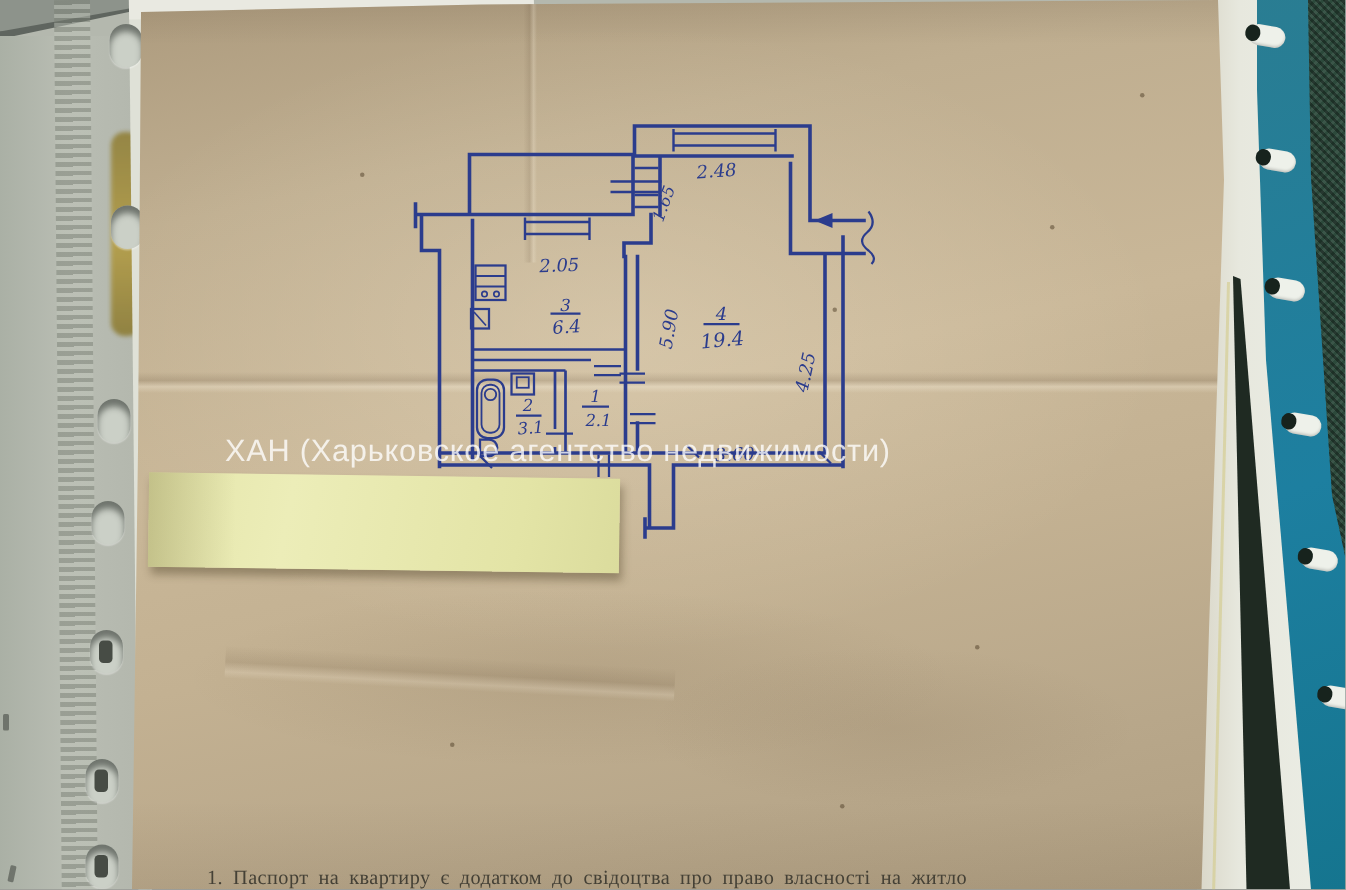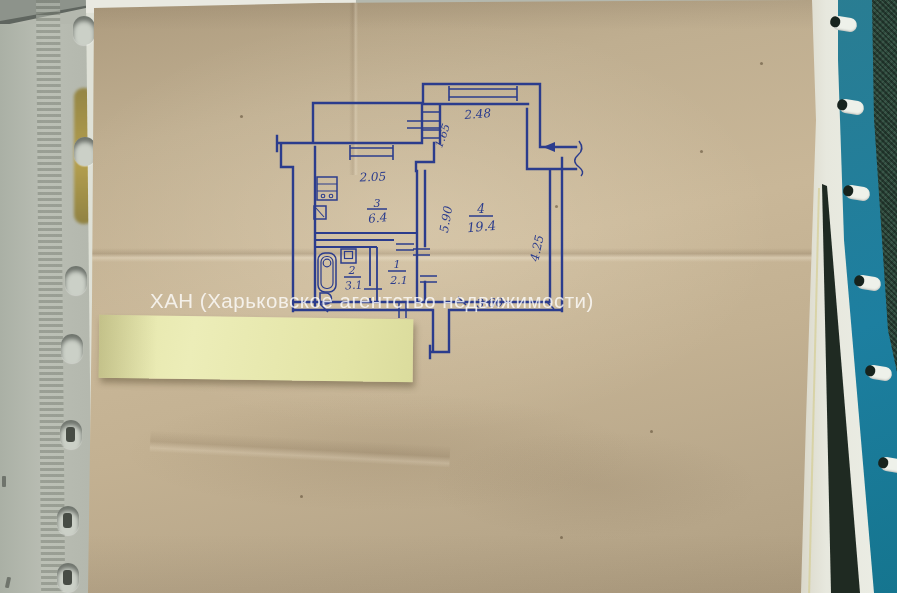--- a/index.html
+++ b/index.html
@@ -232,14 +232,15 @@
     <text x="397" y="268" font-size="11" text-anchor="middle">1</text>
     <text x="399" y="284" font-size="11" text-anchor="middle">2.1</text>
   </svg>
 
   <div class="watermark">ХАН (Харьковское агентство недвижимости)</div>
 
   <div class="sticky">
     <div class="fold"></div>
   </div>
 
+  <div class="notice-line">1. Паспорт на квартиру є додатком до свідоцтва про право власності на житло</div>
 
 </div>
 
 </body></html>

